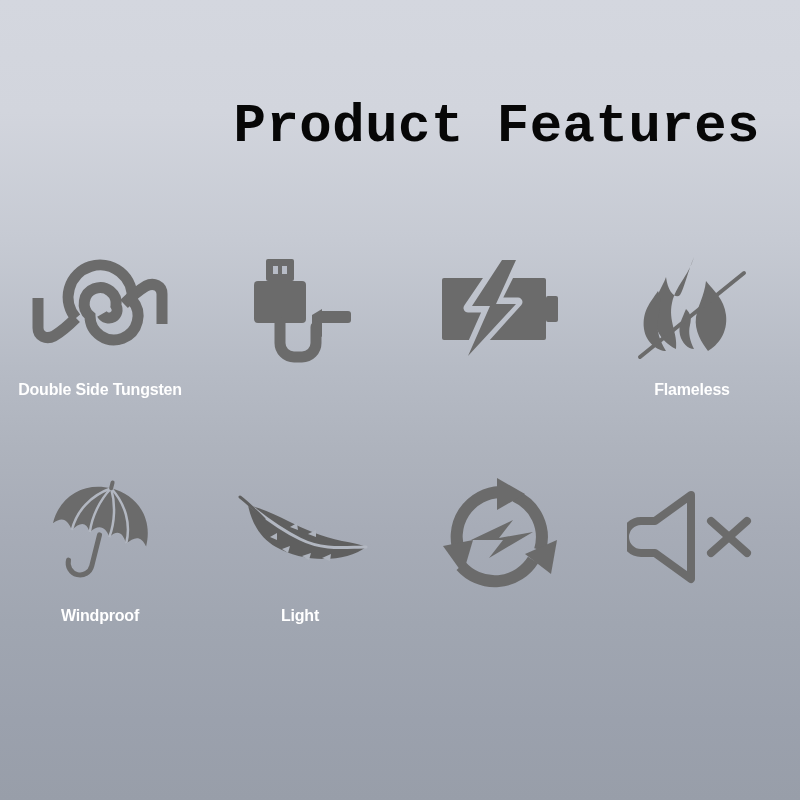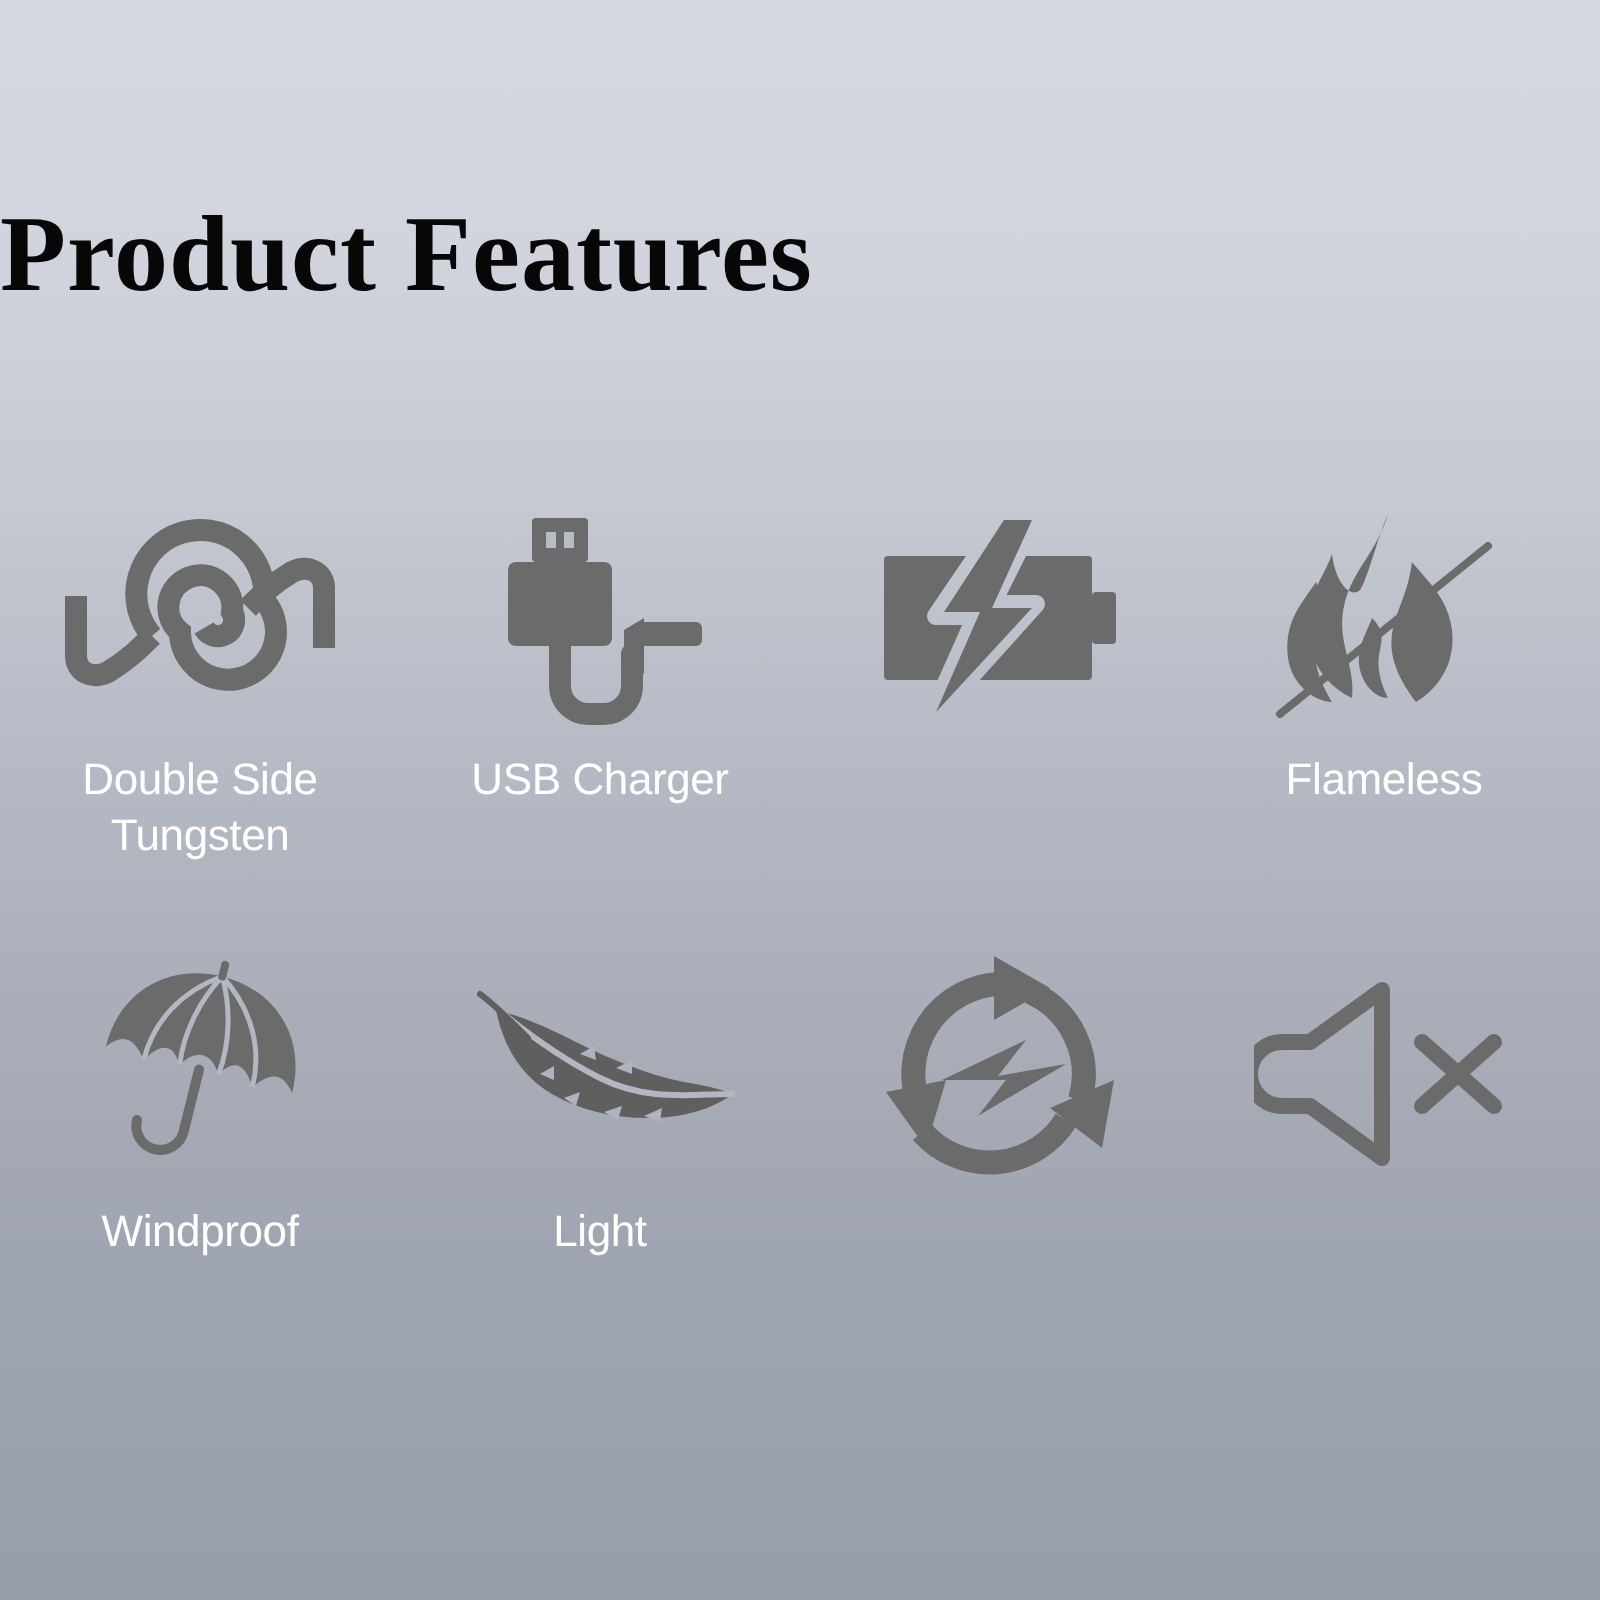--- a/index.html
+++ b/index.html
@@ -27,22 +27,22 @@
         #a0a6b1 78%,
         #9ba1ad 90%,
         #989ea9 100%);
     box-sizing: border-box;
   }
   #title {
     position: absolute;
     top: 96px;
     left: 0;
     width: 760px;
-    text-align: left;
-    font-family: Liberation Serif, serif;
+    text-align: right;
+    font-family: Liberation Mono, monospace;
     font-size: 54px;
     font-weight: 700;
     letter-spacing: 0.5px;
     color: #070707;
     line-height: 62px;
     white-space: nowrap;
   }
   .grid {
     position: absolute;
     left: 0;
@@ -67,22 +67,22 @@
     display: flex;
     align-items: center;
     justify-content: center;
   }
   .icon-box svg {
     display: block;
   }
   .feat-label {
     margin-top: 6px;
     font-family: "Liberation Sans", sans-serif;
-    font-size: 22px;
-    font-weight: 400;
+    font-size: 16px;
+    font-weight: 700;
     color: #ffffff;
     line-height: 28px;
     padding: 0 4px;
     letter-spacing: -0.2px;
   }
 </style>
 </head>
 <body>
 
 <div id="poster">
@@ -122,21 +122,20 @@
 
             <rect x="14" y="26" width="52" height="42" rx="4"></rect>
 
             <path d="M82 56 h26 a3 3 0 0 1 3 3 v6 a3 3 0 0 1 -3 3 h-26 z"></path>
             <path d="M82 54 l-10 6 v16 l10 6 z"></path>
           </g>
 
           <path d="M40 68 L40 88 A 14 14 0 0 0 54 102 L62 102 A 14 14 0 0 0 76 88 L76 72" fill="none" stroke="#6b6b6b" stroke-width="11" stroke-linecap="round" stroke-linejoin="round"></path>
         </svg>
       </div>
-      <div class="feat-label">USB Charger</div>
     </div>
 
     <div class="cell c2">
       <div class="icon-box">
         <svg width="140" height="110" viewBox="0 0 140 110" aria-hidden="true">
           <defs>
             <mask id="boltmask">
               <rect x="0" y="0" width="140" height="110" fill="#fff"></rect>
 
               <path d="M72 2 L38 52 L58 52 L34 106 L88 46 L66 46 L88 2 Z" fill="#000" stroke="#000" stroke-width="9" stroke-linejoin="round"></path>

